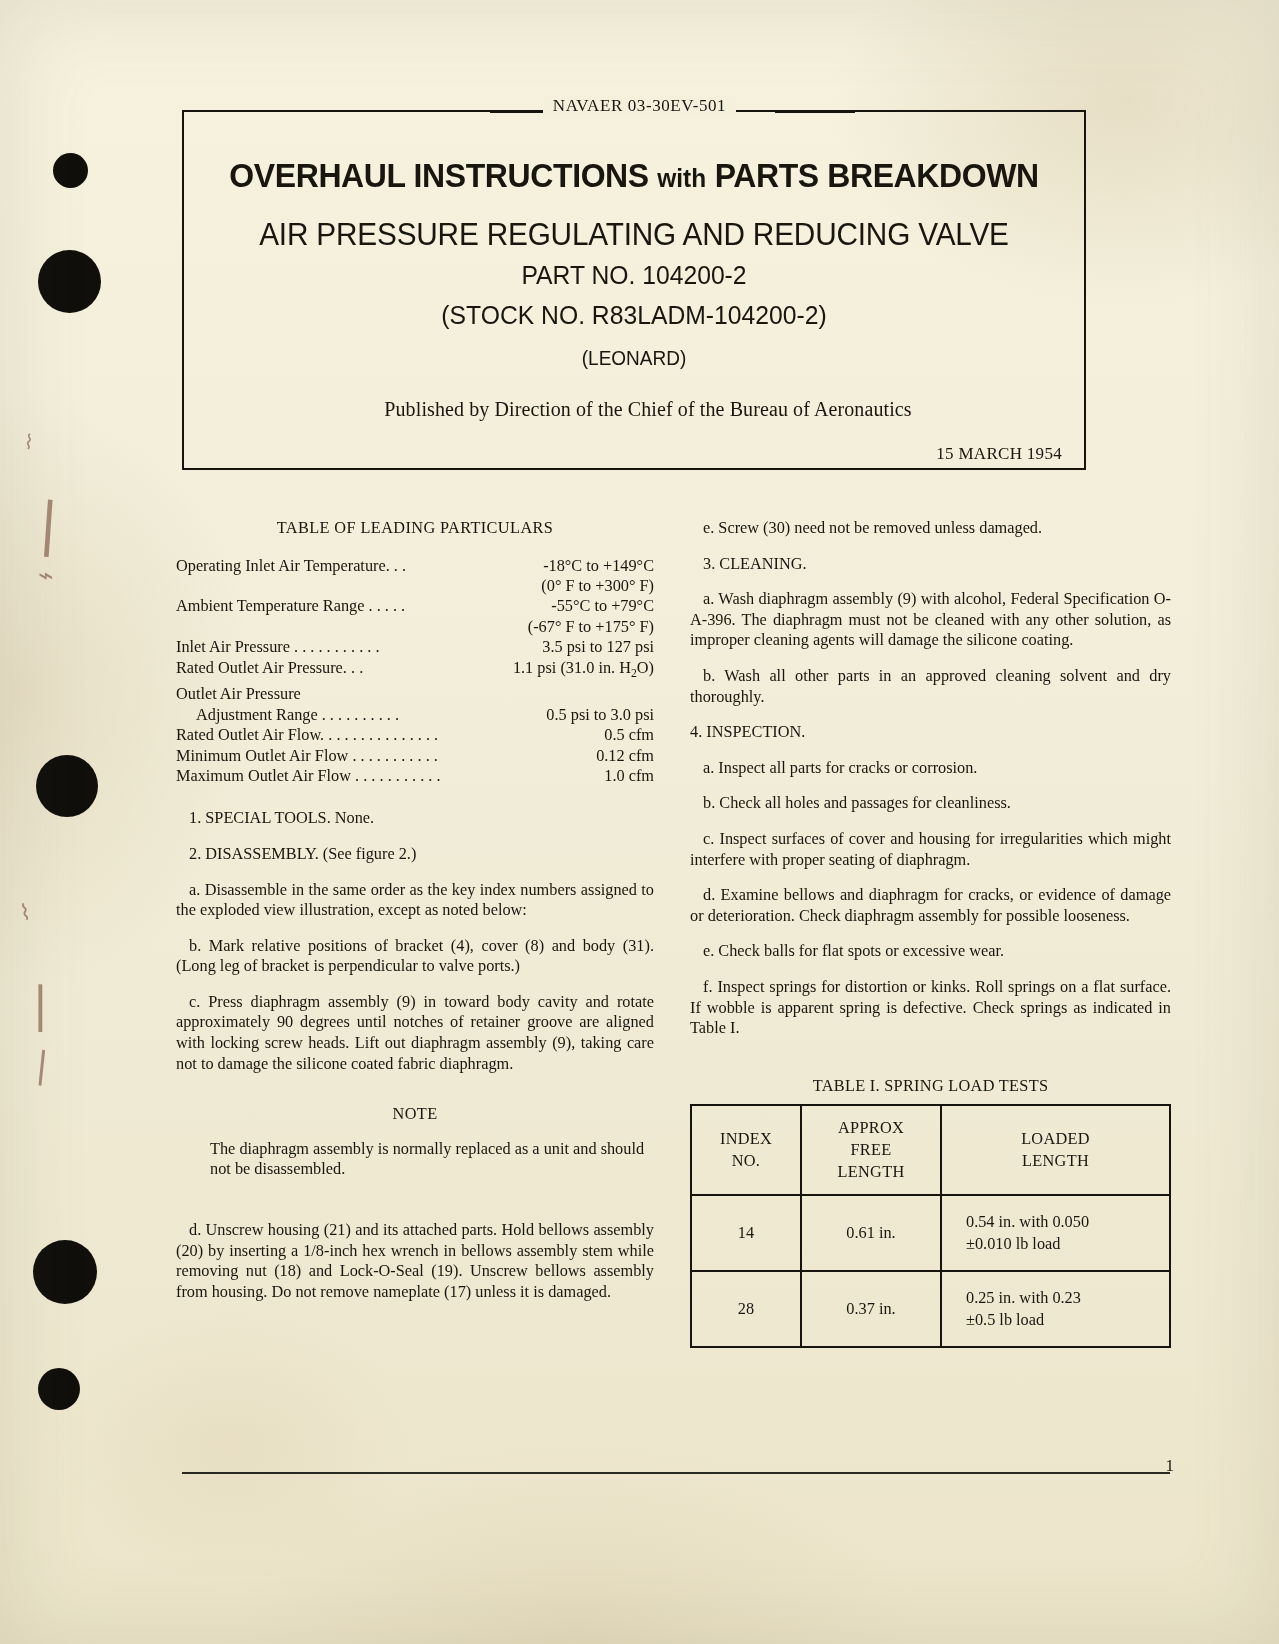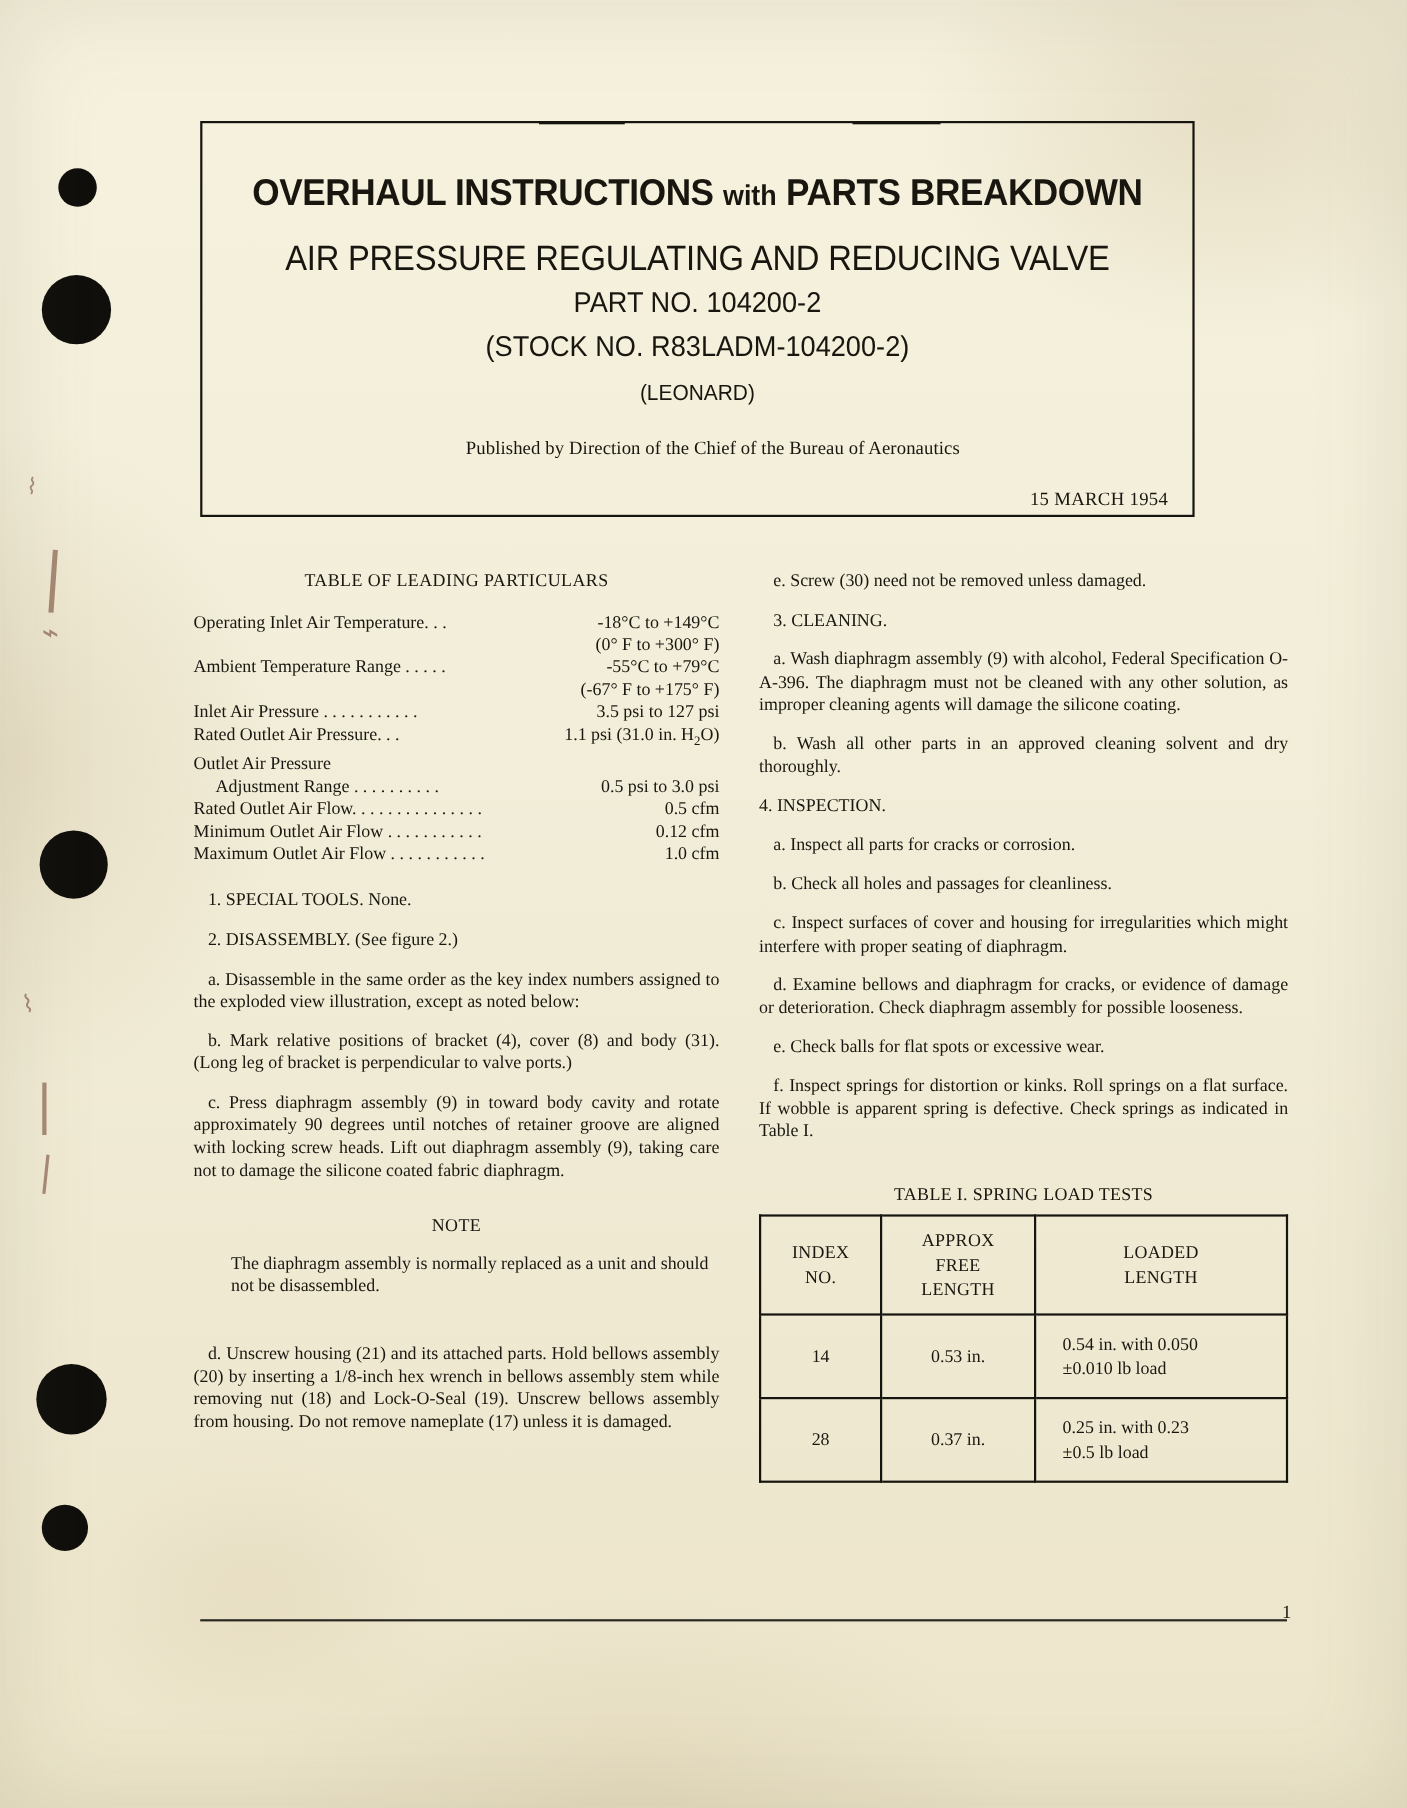--- a/index.html
+++ b/index.html
@@ -136,21 +136,21 @@
     text-align: center;
     font-family: "Liberation Sans", sans-serif;
     font-size: 20px;
     transform: scaleX(0.95);
   }
   .published {
     position: absolute;
     left: 0; right: 0;
     top: 286px;
     text-align: center;
-    font-size: 17px;
+    font-size: 20px;
     letter-spacing: 0.1px;
     padding-left: 28px;
   }
   .pub-date {
     position: absolute;
     right: 22px;
     top: 332px;
     font-size: 17px;
     letter-spacing: 0.3px;
   }
@@ -287,20 +287,21 @@
     </div>
     <div class="title-sub1">AIR PRESSURE REGULATING AND REDUCING VALVE</div>
     <div class="title-sub2">PART NO. 104200-2</div>
     <div class="title-sub3">(STOCK NO. R83LADM-104200-2)</div>
     <div class="title-maker">(LEONARD)</div>
     <div class="published">Published by Direction of the Chief of the Bureau of Aeronautics</div>
     <div class="pub-date">15 MARCH 1954</div>
   </div>
   <div class="rule-left"></div>
   <div class="rule-right"></div>
+  <div class="doc-number"><span>NAVAER 03-30EV-501</span></div>
 
   <div class="col col-left">
 
     <div class="sec-head">TABLE OF LEADING PARTICULARS</div>
 
     <div class="lp">
       <div class="lp-row">
         <span class="lbl">Operating Inlet Air Temperature. . .</span>
         <span class="val">-18°C to +149°C</span>
       </div>
@@ -390,21 +391,21 @@
           </th>
           <th>
             <div>LOADED</div>
             <div>LENGTH</div>
           </th>
         </tr>
       </thead>
       <tbody>
         <tr>
           <td class="ctr">14</td>
-          <td class="ctr">0.53 in.</td>
+          <td class="ctr">0.61 in.</td>
           <td class="val">
             <div>0.54 in. with 0.050</div>
             <div>±0.010 lb load</div>
           </td>
         </tr>
         <tr>
           <td class="ctr">28</td>
           <td class="ctr">0.37 in.</td>
           <td class="val">
             <div>0.25 in. with 0.23</div>

